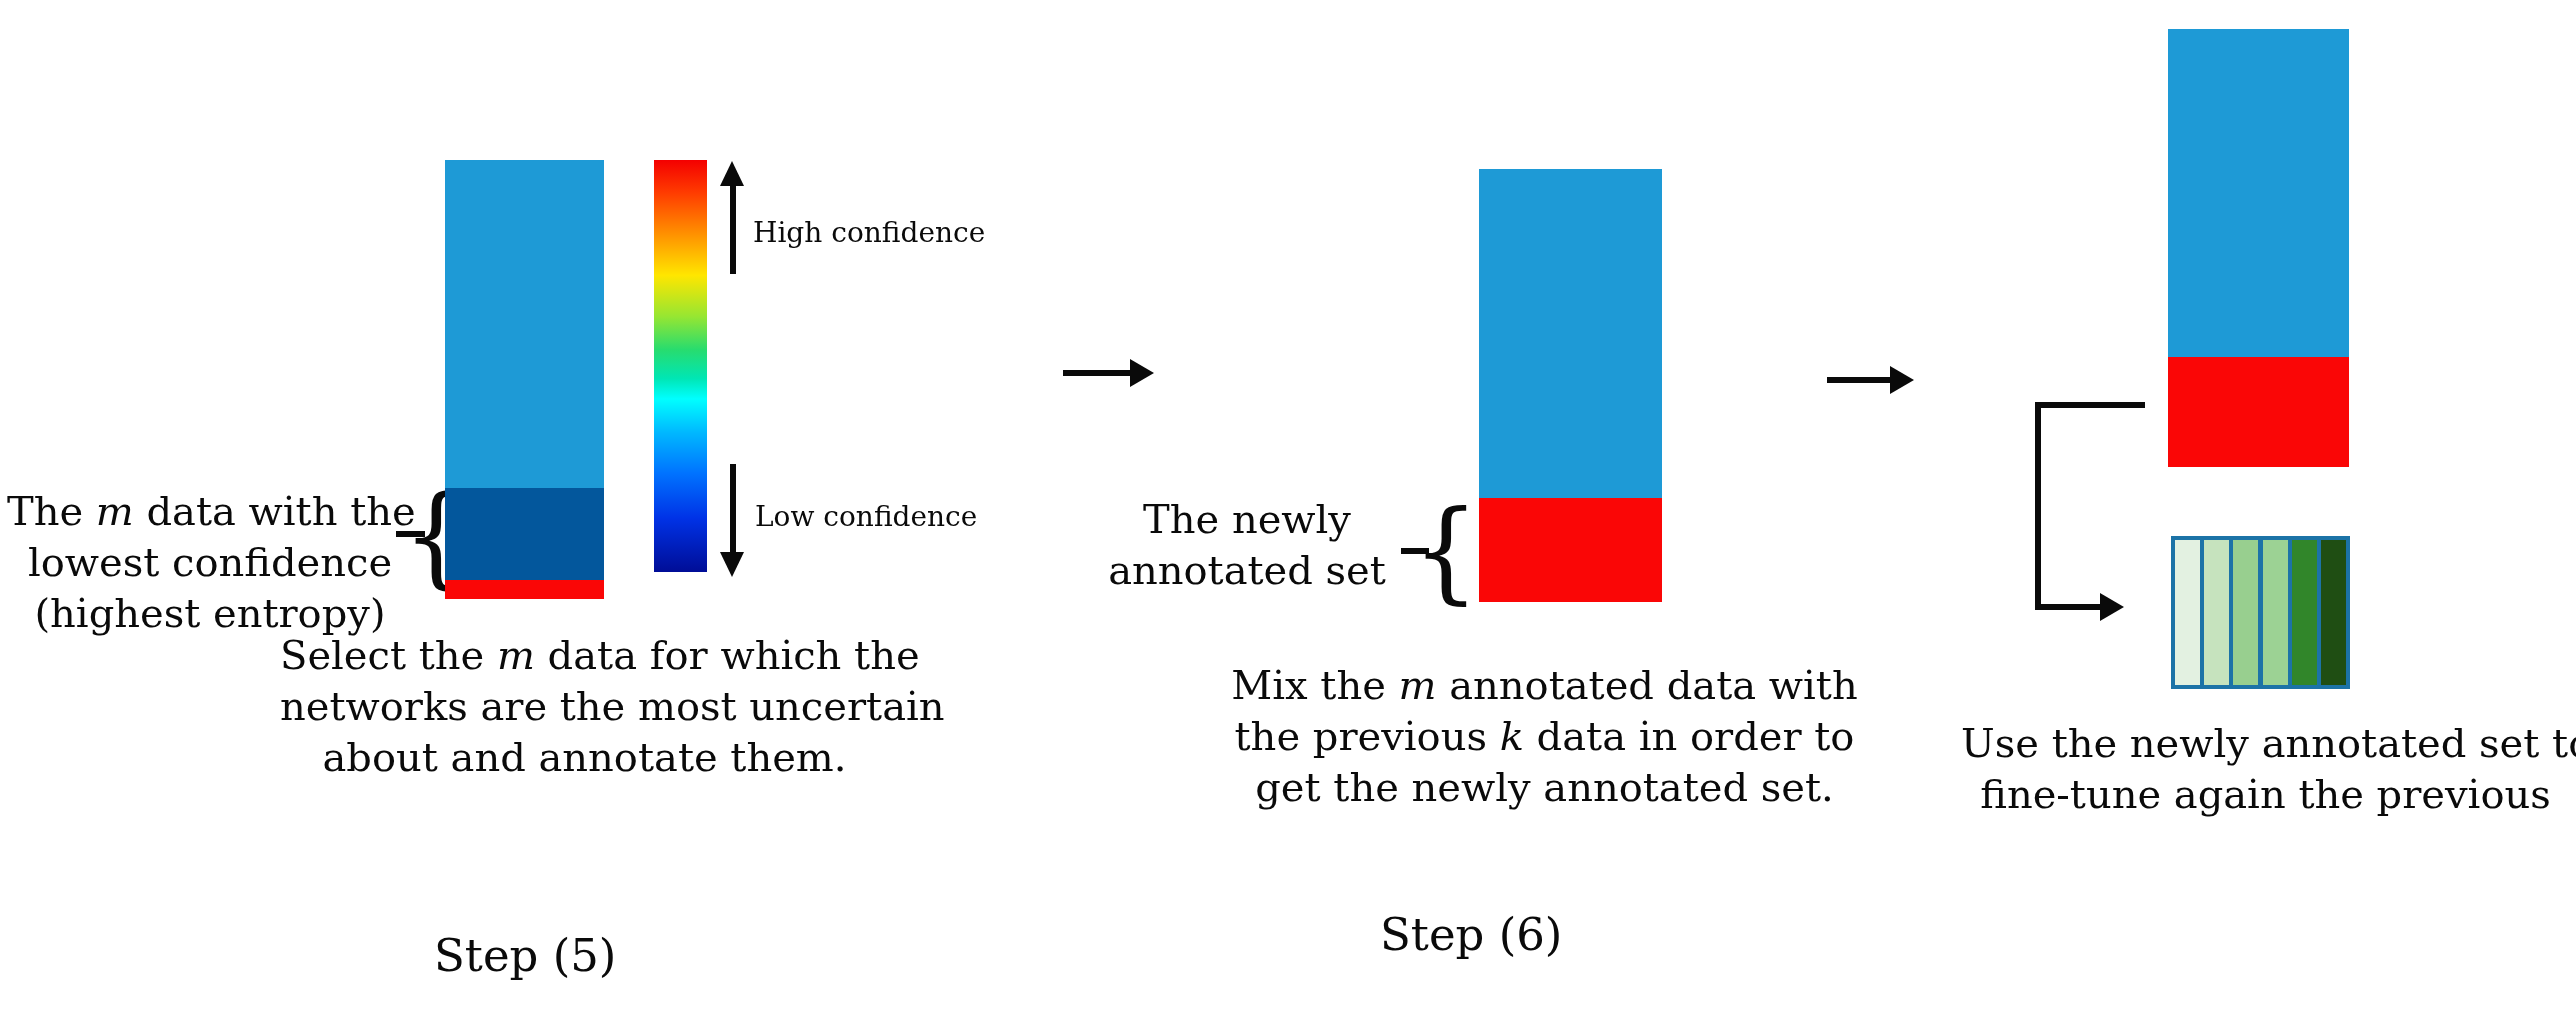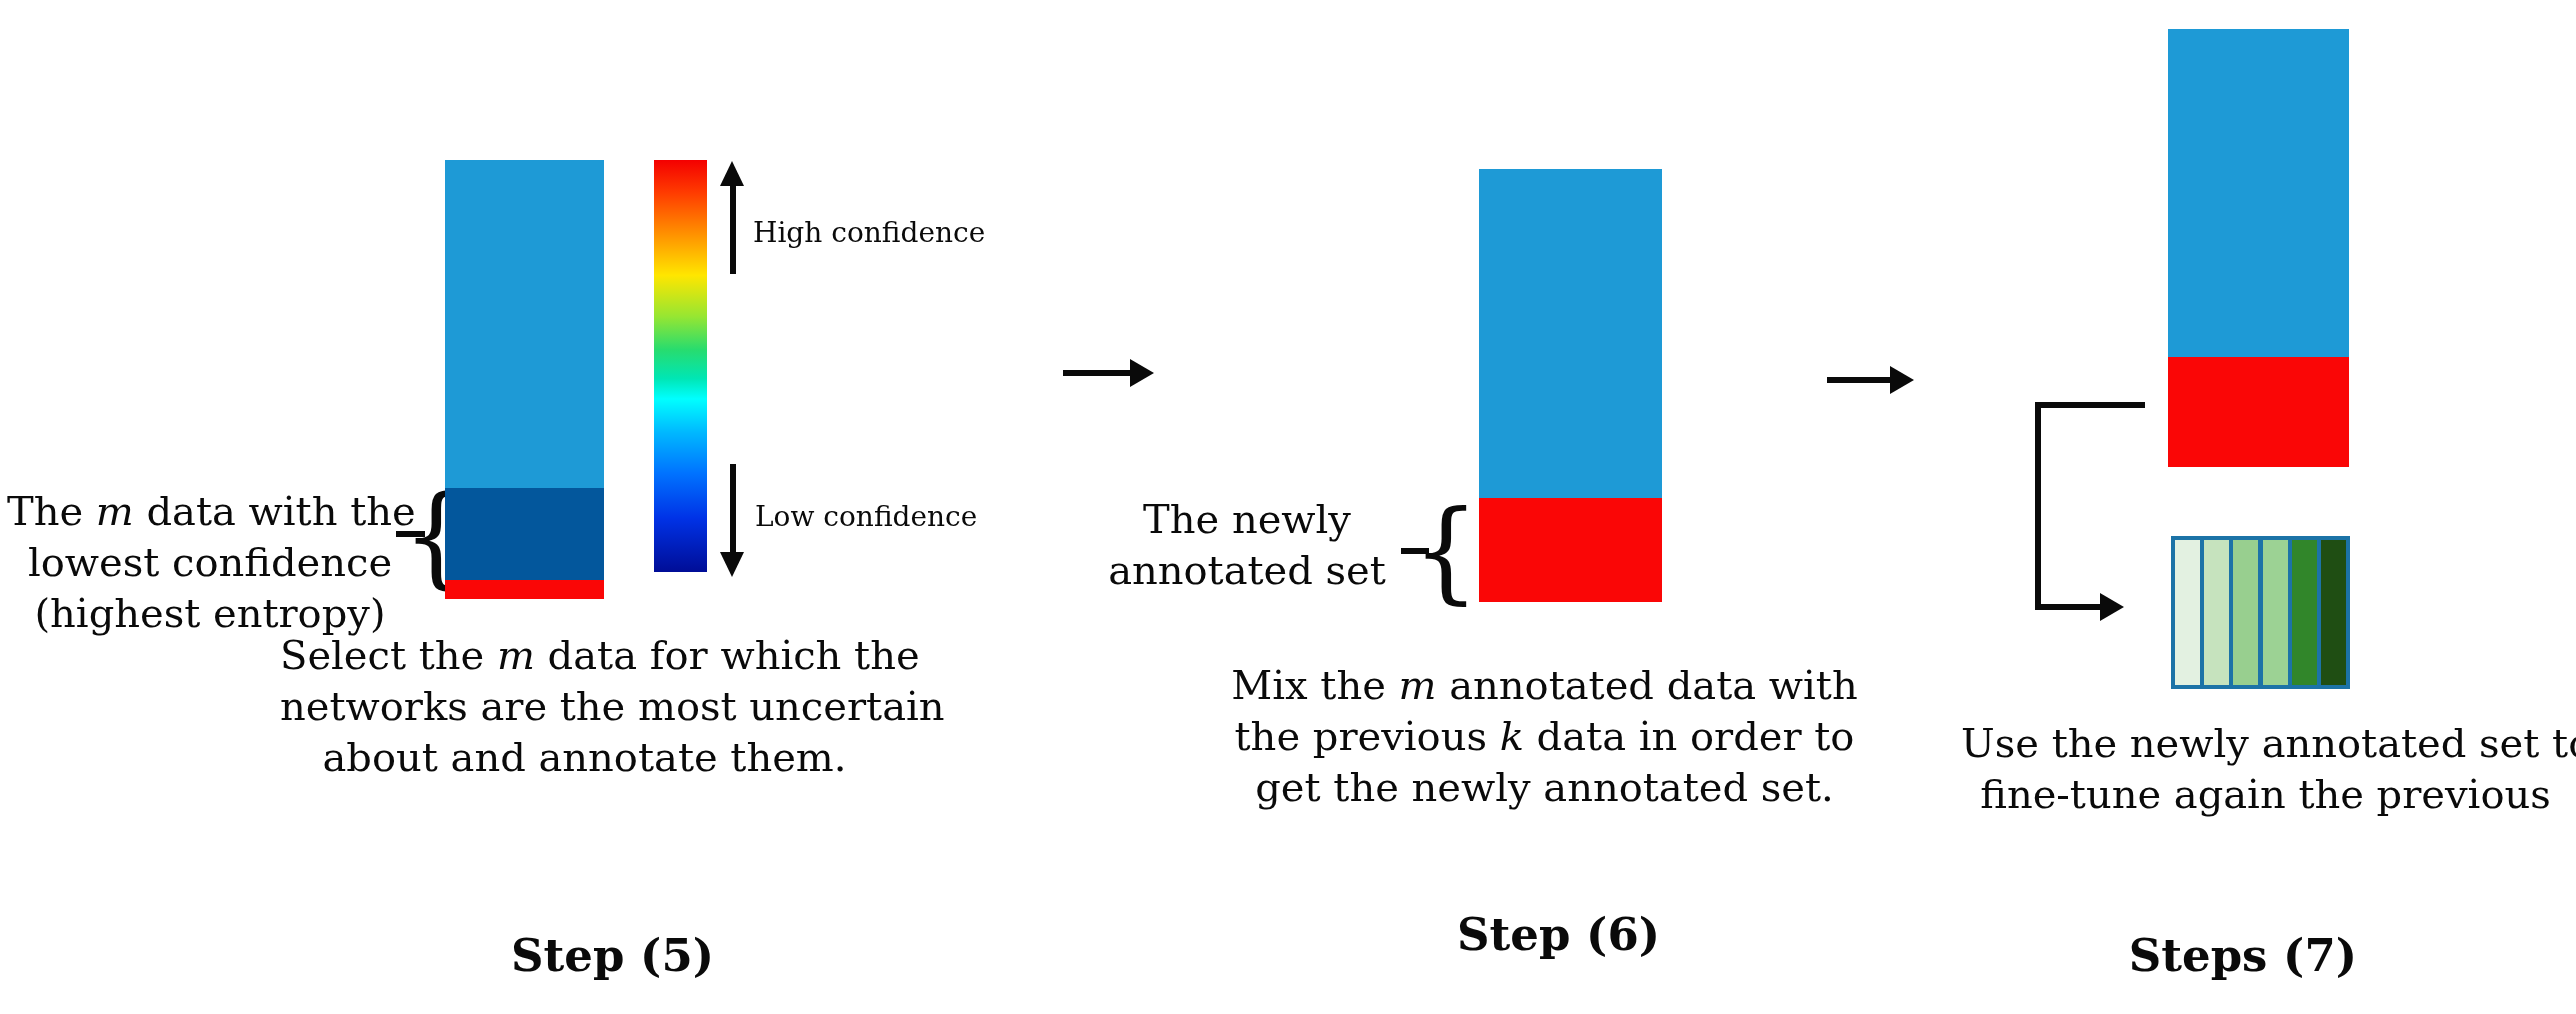--- a/index.html
+++ b/index.html
@@ -3,21 +3,21 @@
 <meta charset="utf-8">
 <style>
   html,body{margin:0;padding:0;background:#ffffff;}
   .stage{position:relative;width:2576px;height:1015px;background:#ffffff;overflow:hidden;
          font-family:"DejaVu Serif","Liberation Serif",serif;color:#0a0a0a;}
   .bar{position:absolute;display:flex;flex-direction:column;}
   .seg{width:100%;}
   .cap{position:absolute;text-align:center;font-size:40px;line-height:51px;white-space:nowrap;}
   .side{position:absolute;text-align:center;font-size:40px;line-height:51px;white-space:nowrap;}
   .conf{position:absolute;font-size:28px;line-height:49px;white-space:nowrap;}
-  .title{position:absolute;text-align:right;font-size:45px;line-height:56px;font-weight:bold;white-space:nowrap;}
+  .title{position:absolute;text-align:left;font-size:45px;line-height:56px;font-weight:normal;white-space:nowrap;}
   .hline{position:absolute;background:#0a0a0a;height:6.3px;}
   .vline{position:absolute;background:#0a0a0a;width:6.3px;}
   .tri-right{position:absolute;width:0;height:0;border-top:14px solid transparent;
              border-bottom:14px solid transparent;border-left:24px solid #0a0a0a;}
   .tri-up{position:absolute;width:0;height:0;border-left:12.6px solid transparent;
           border-right:12.6px solid transparent;border-bottom:25px solid #0a0a0a;}
   .tri-down{position:absolute;width:0;height:0;border-left:12.6px solid transparent;
             border-right:12.6px solid transparent;border-top:25px solid #0a0a0a;}
   .brace{position:absolute;display:flex;align-items:center;justify-content:center;
          font-size:105px;font-weight:400;overflow:visible;transform:scaleY(1.05);}
@@ -108,16 +108,15 @@
     <div class="cell" style="background-color: rgb(156, 210, 148);"></div>
     <div class="cell" style="background-color: rgb(49, 134, 42);"></div>
     <div class="cell" style="background-color: rgb(31, 78, 19);"></div>
   </div>
 
   <div class="cap" style="left:1961px;top:718px;width:609px;">
     <div>Use the newly annotated set to</div>
     <div>fine-tune again the previous</div>
   </div>
 
-  <div class="title" style="left:2077px;top:928px;width:280px;">Steps (7)</div>
 
 </div>
 
 
 </body></html>

